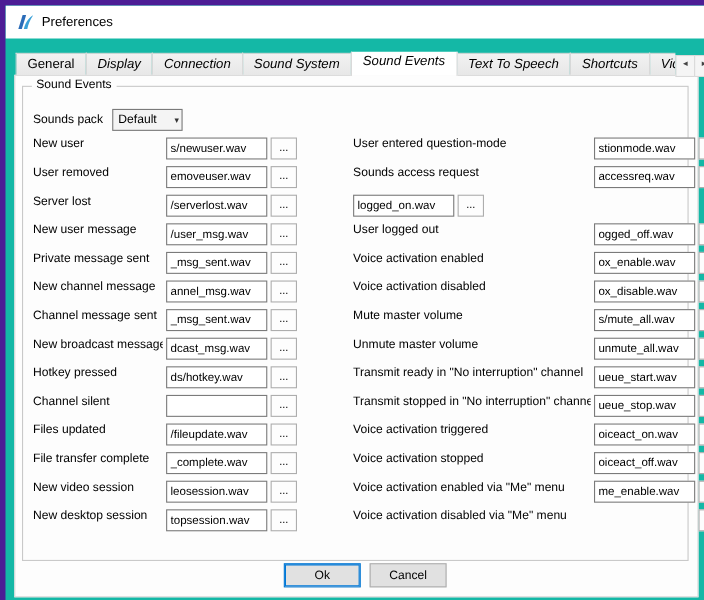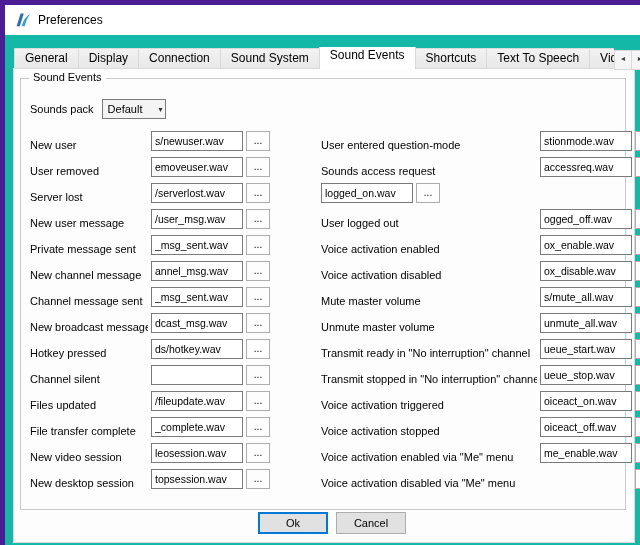--- a/index.html
+++ b/index.html
@@ -13,21 +13,21 @@
     display:flex;align-items:center;padding-left:9px;gap:7px;}
   .titlebar .ticon{width:17px;height:17px;flex:0 0 auto;}
   .titlebar .ttext{font-size:12px;}
   
   .tabs{position:absolute;left:9px;top:42px;width:600px;height:22px;
     display:flex;align-items:flex-end;overflow:hidden;}
   .tab{flex:0 0 auto;padding:3px 10px 4px 10px;margin-right:0;
     background:linear-gradient(#f2f2f2,#e7e7e7);
     border:1px solid #d9d9d9;border-bottom:none;height:13px;line-height:13px;
     white-space:nowrap;cursor:default;}
-  .tab + .tab{margin-left:-1px;}
+  .tab + .tab{margin-left:-1px;font-style:italic;}
   .tab.active{background:#ffffff;height:17px;line-height:15px;padding-top:4px;
     position:relative;z-index:3;border-color:#d9d9d9;}
   .tab-scroll{position:absolute;right:6px;top:45px;display:flex;z-index:4;}
   .tab-scroll .sbtn{width:16px;height:18px;border:1px solid #d9d9d9;background:#f5f5f5;
     font-size:7px;line-height:16px;text-align:center;color:#444;}
   .tab-scroll .sbtn + .sbtn{margin-left:-1px;}
   
   .pane{position:absolute;left:8px;top:63px;width:620px;height:473px;
     background:#fdfdfd;border:1px solid #d9d9d9;z-index:2;}
   
@@ -39,21 +39,21 @@
   .soundspack{position:absolute;left:16px;top:30px;display:flex;align-items:center;gap:8px;}
   .soundspack .splabel{font-size:11px;}
   .combo{width:64px;height:20px;border:1px solid #7a7a7a;background:#f4f4f4;
     display:flex;align-items:center;justify-content:space-between;
     padding:0 2px 0 5px;font-size:11px;box-sizing:border-box;}
   .combo .arrow{font-size:8px;color:#333;}
   
   .col{position:absolute;top:56px;display:flex;flex-direction:column;}
   .col-left{left:16px;width:240px;}
   .col-right{left:260px;width:338px;margin-left:47px;}
-  .srow{display:flex;align-items:flex-end;height:26px;gap:3px;}
+  .srow{display:flex;align-items:flex-start;height:26px;gap:3px;}
   .rlabel{flex:1;font-size:11px;white-space:nowrap;overflow:hidden;}
   .rinput{width:84px;height:18px;border:1px solid #7a7a7a;background:#fff;
     font-family:"Liberation Sans",sans-serif;font-size:10.5px;padding:0 3px;
     flex:0 0 auto;box-sizing:content-box;}
   .browse{width:24px;height:20px;flex:0 0 auto;border:1px solid #adadad;
     background:#fdfdfd;font-size:10px;line-height:8px;padding:0;cursor:default;}
   
   .footer{position:absolute;left:16px;right:0;bottom:8px;display:flex;
     justify-content:center;gap:8px;align-items:flex-end;}
   .btn{width:70px;height:22px;background:#e1e1e1;border:1px solid #adadad;
@@ -74,22 +74,22 @@
     </span>
     <span class="ttext">Preferences</span>
   </div>
 
   <div class="tabs" id="tabs">
       <div class="tab">General</div>
       <div class="tab">Display</div>
       <div class="tab">Connection</div>
       <div class="tab">Sound System</div>
       <div class="tab active">Sound Events</div>
+      <div class="tab">Text To Speech</div>
       <div class="tab">Shortcuts</div>
-      <div class="tab">Text To Speech</div>
       <div class="tab">Video</div>
     </div>
   <div class="tab-scroll">
     <div class="sbtn">◄</div>
     <div class="sbtn">►</div>
   </div>
 
   <div class="pane">
 
     <div class="groupbox">

